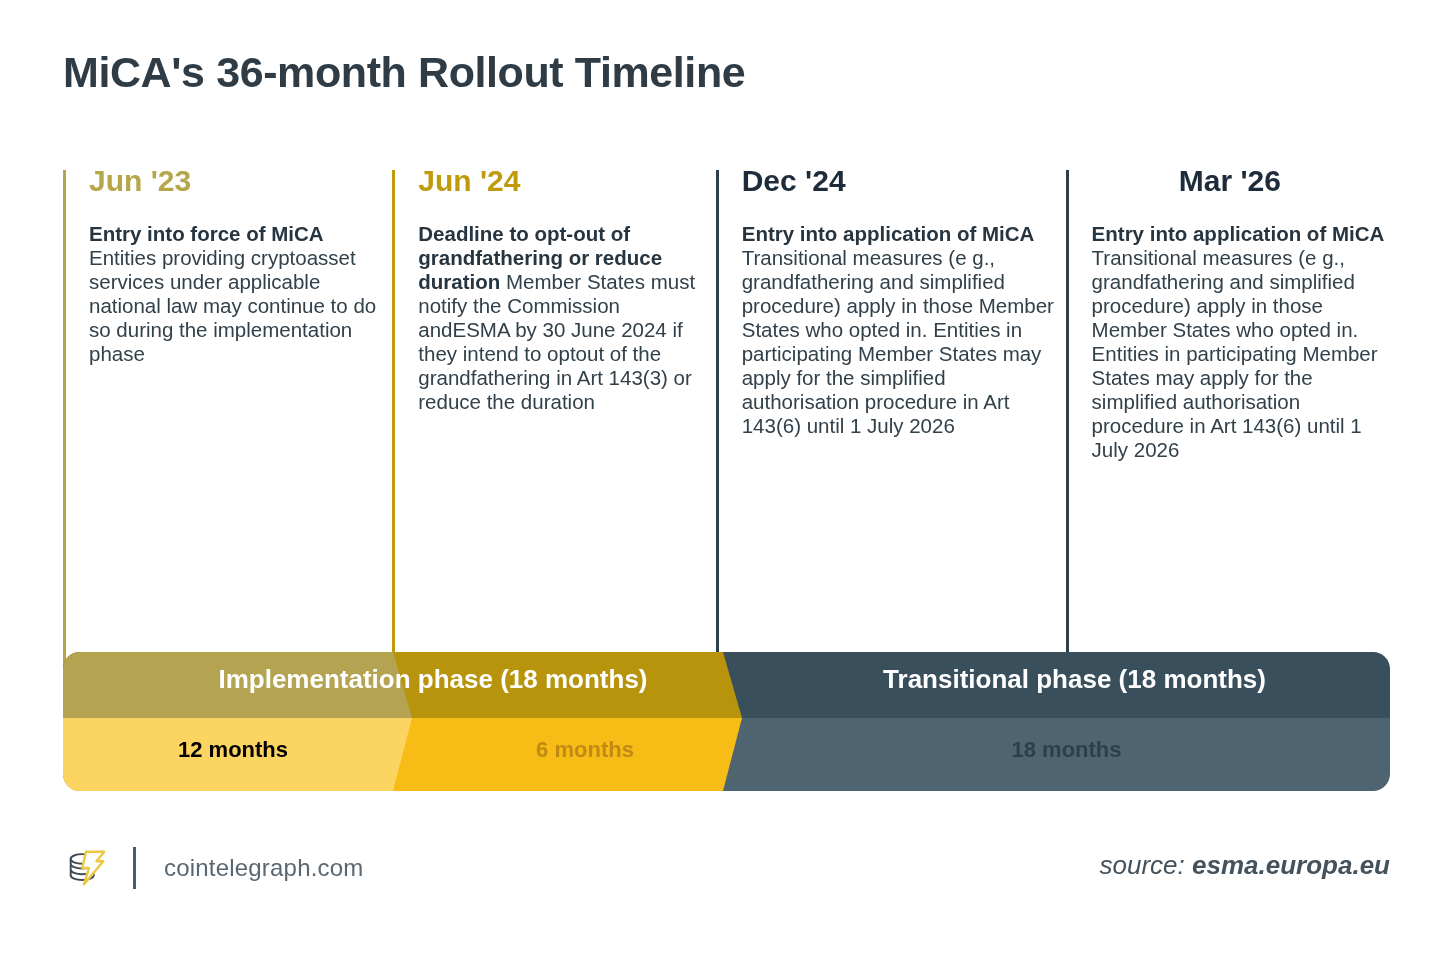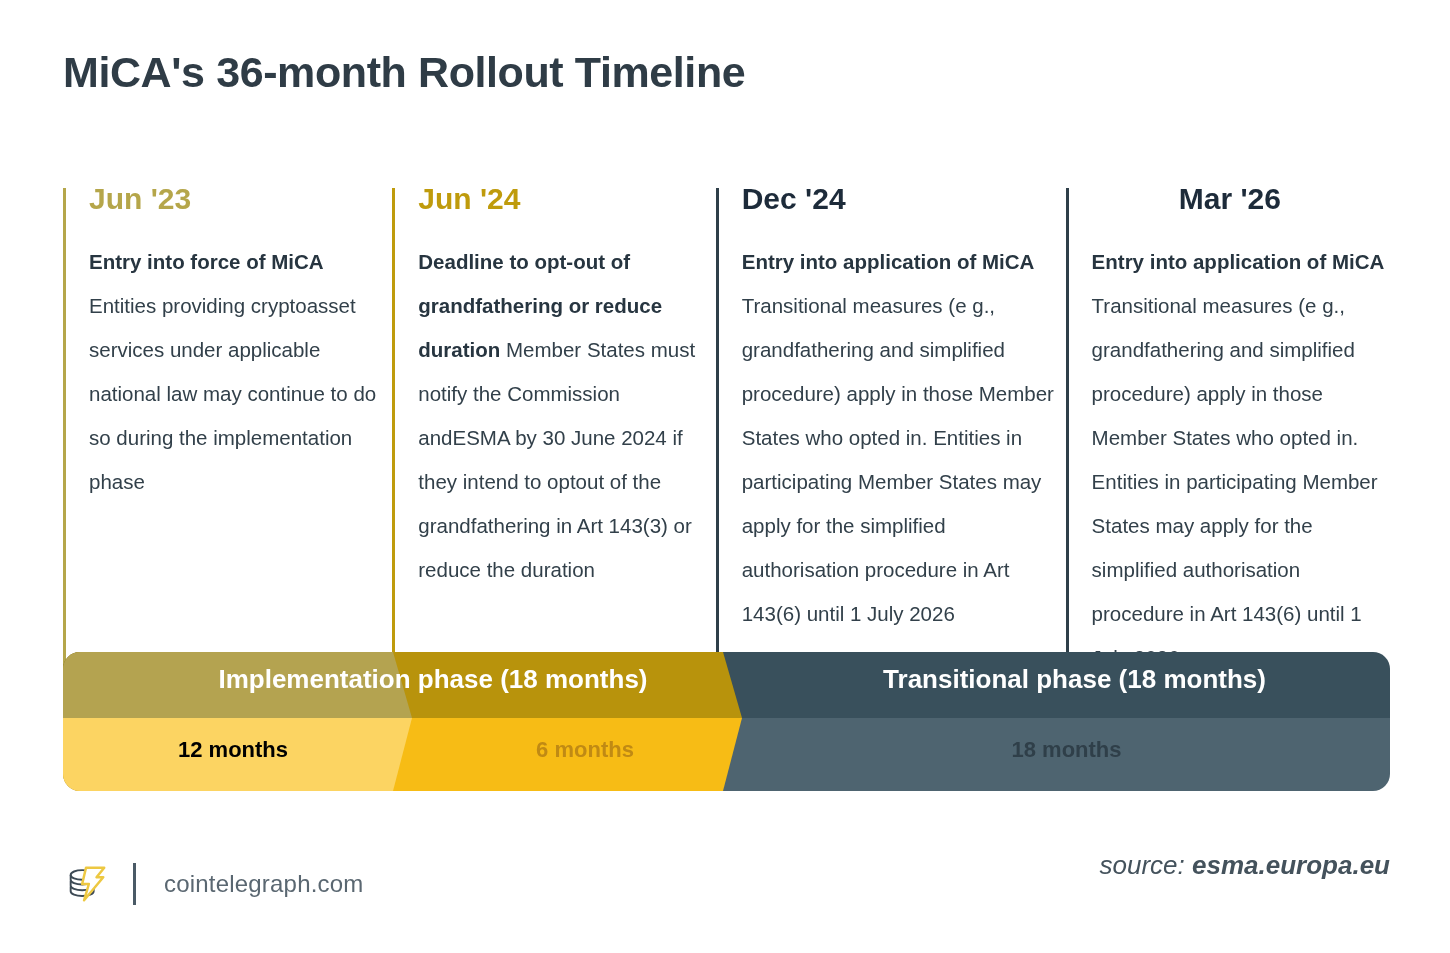--- a/index.html
+++ b/index.html
@@ -41,21 +41,20 @@
     top: 166px;
     width: 1327px;
     height: 490px;
     display: flex;
   }
   .col {
     position: relative;
     box-sizing: border-box;
     padding-left: 26px;
     padding-right: 0;
-    margin-top: 18px;
   }
   .col-0 { width: 335px; }
   .col-1 { width: 329px; }
   .col-2 { width: 356px; }
   .col-3 { width: 330px; }
 
   .col .rule {
     position: absolute;
     left: 0;
     top: 4px;
@@ -67,21 +66,21 @@
     font-size: 30px;
     font-weight: bold;
     line-height: 1;
     margin: 0 0 26px 0;
     white-space: nowrap;
   }
   .col-3 .col-head { text-align: center; padding-right: 22px; }
 
   .col-body {
     font-size: 20.5px;
-    line-height: 44px;
+    line-height: 24px;
     color: #32404a;
   }
   .col-body b {
     font-weight: bold;
     color: #273540;
   }
 
   
   .barwrap {
     position: absolute;
@@ -119,21 +118,21 @@
   .footer {
     position: absolute;
     left: 63px;
     top: 836px;
     width: 1327px;
     height: 70px;
   }
   .brand {
     position: absolute;
     left: 0;
-    top: 16px;
+    top: 0;
     display: flex;
     align-items: center;
     height: 64px;
   }
   .brand .logo { width: 46px; height: 46px; display: block; }
   .brand .divider {
     width: 3px;
     height: 42px;
     background: #4a5a66;
     margin: 0 28px 0 24px;

